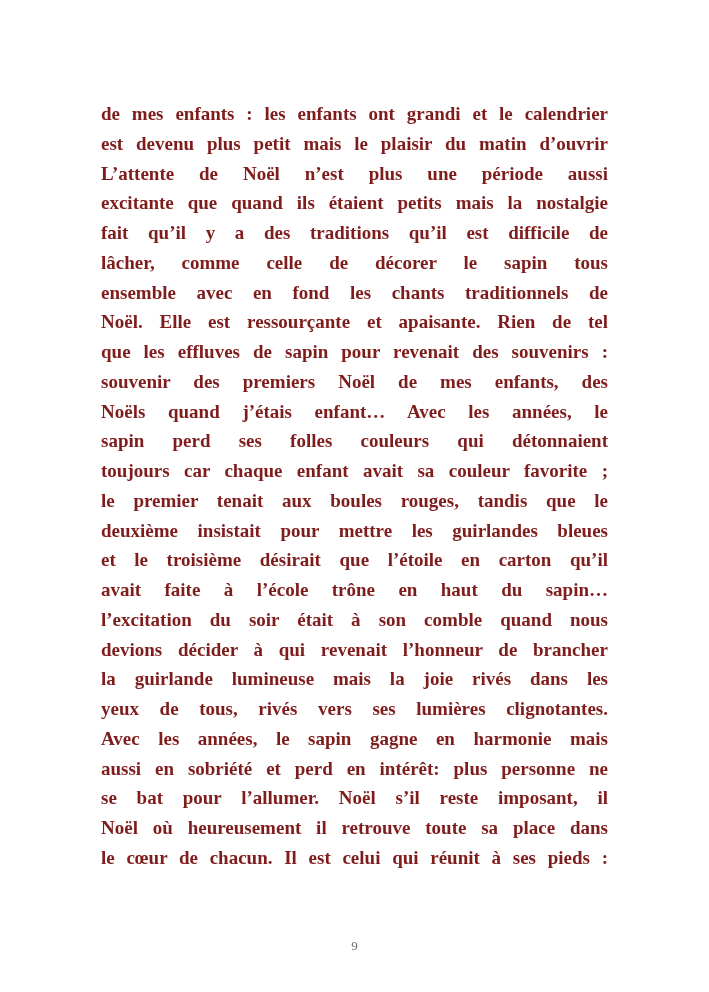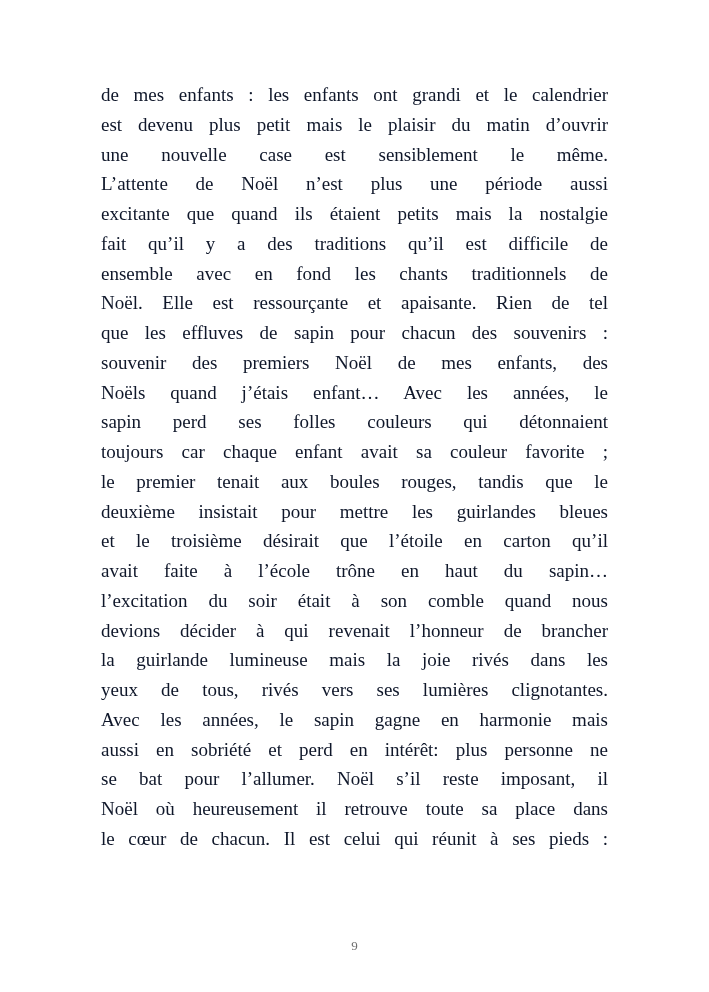--- a/index.html
+++ b/index.html
@@ -11,25 +11,26 @@
     position: relative;
     width: 709px;
     height: 992px;
     background: #ffffff;
     font-family: "Liberation Serif", serif;
     overflow: hidden;
   }
   .text-block {
     position: absolute;
     left: 101px;
-    top: 80px;
+    top: 99px;
     width: 507px;
-    color: #0f172a;
+    color: #7f1d1d;
     font-size: 19px;
     line-height: 29.75px;
+    font-weight: bold;
   }
   .line {
     text-align: justify;
     text-align-last: justify;
     white-space: normal;
   }
   .page-number {
     position: absolute;
     left: 0;
     right: 0;
@@ -39,27 +40,27 @@
     color: #6e6e6e;
   }
 </style>
 </head>
 <body>
 
 <div class="page">
   <div class="text-block">
       <div class="line">de mes enfants : les enfants ont grandi et le calendrier</div>
       <div class="line">est devenu plus petit mais le plaisir du matin d’ouvrir</div>
-      <div class="line">une nouvelle case est sensiblement le même.</div>
       <div class="line">L’attente de Noël n’est plus une période aussi</div>
       <div class="line">excitante que quand ils étaient petits mais la nostalgie</div>
       <div class="line">fait qu’il y a des traditions qu’il est difficile de</div>
+      <div class="line">lâcher, comme celle de décorer le sapin tous</div>
       <div class="line">ensemble avec en fond les chants traditionnels de</div>
       <div class="line">Noël. Elle est ressourçante et apaisante. Rien de tel</div>
-      <div class="line">que les effluves de sapin pour chacun des souvenirs :</div>
+      <div class="line">que les effluves de sapin pour revenait des souvenirs :</div>
       <div class="line">souvenir des premiers Noël de mes enfants, des</div>
       <div class="line">Noëls quand j’étais enfant… Avec les années, le</div>
       <div class="line">sapin perd ses folles couleurs qui détonnaient</div>
       <div class="line">toujours car chaque enfant avait sa couleur favorite ;</div>
       <div class="line">le premier tenait aux boules rouges, tandis que le</div>
       <div class="line">deuxième insistait pour mettre les guirlandes bleues</div>
       <div class="line">et le troisième désirait que l’étoile en carton qu’il</div>
       <div class="line">avait faite à l’école trône en haut du sapin…</div>
       <div class="line">l’excitation du soir était à son comble quand nous</div>
       <div class="line">devions décider à qui revenait l’honneur de brancher</div>

